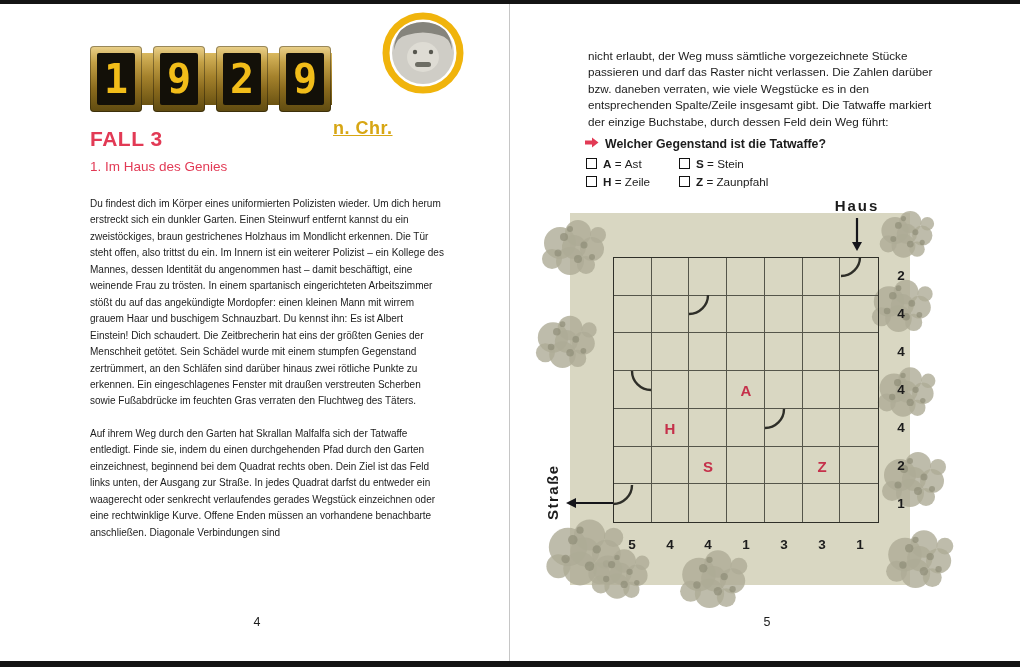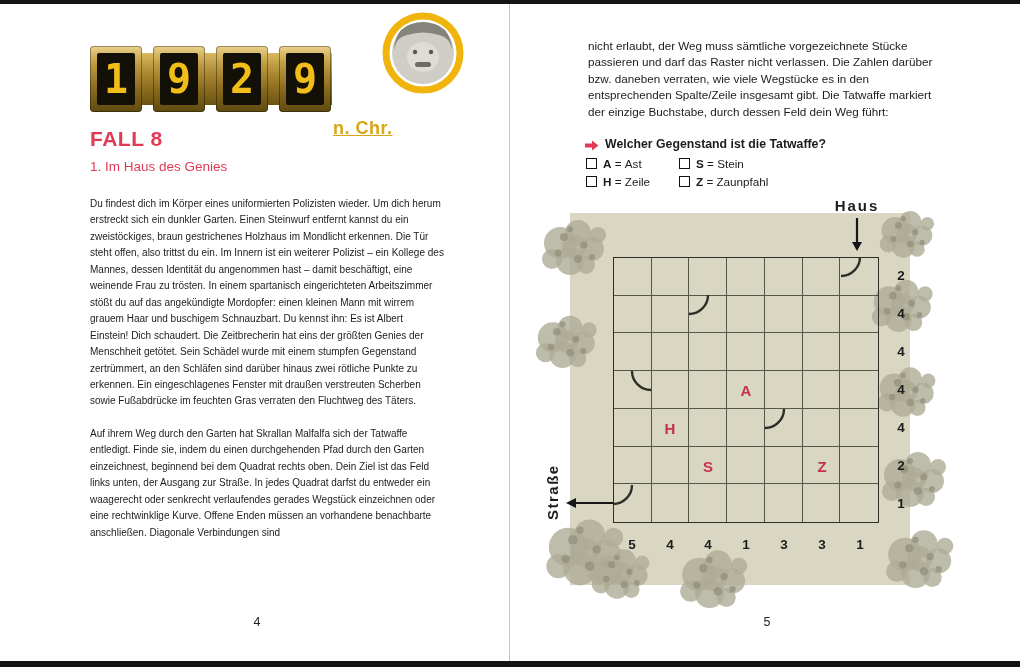--- a/index.html
+++ b/index.html
@@ -27,23 +27,23 @@
   .portrait{position:absolute;left:382px;top:12px;width:82px;height:82px;}
   .fall-title{position:absolute;left:90px;top:127px;margin:0;font-size:21px;font-weight:bold;
               color:var(--accent-red,#e23a55);letter-spacing:.5px;}
   .chapter-title{position:absolute;left:90px;top:159px;margin:0;font-size:13.5px;font-weight:normal;
                  color:var(--accent-red,#e23a55);}
   .body-left{position:absolute;left:90px;top:196px;width:354px;font-size:10px;line-height:16.45px;}
   .body-left p{margin:0 0 16px 0;}
   .page-num{position:absolute;top:615px;width:22px;text-align:center;font-size:12.5px;}
 
   
-  .body-right{position:absolute;left:588px;top:38px;width:350px;font-size:11.7px;line-height:16.45px;}
+  .body-right{position:absolute;left:588px;top:48px;width:350px;font-size:11.7px;line-height:16.45px;}
   .body-right p{margin:0;}
-  .question-row{position:absolute;left:585px;top:137px;display:flex;align-items:flex-end;gap:6px;
+  .question-row{position:absolute;left:585px;top:137px;display:flex;align-items:flex-start;gap:6px;
                 font-size:12.3px;font-weight:bold;}
   .q-arrow{display:block;}
   .options{position:absolute;left:586px;top:157px;display:grid;grid-template-columns:93px auto;
            row-gap:5px;font-size:11.7px;}
   .option{display:flex;align-items:center;}
   .checkbox{width:9px;height:9px;border:1.3px solid #111;margin-right:6px;flex:0 0 auto;background:#fff;}
   .opt-letter{font-weight:bold;}
   .opt-sep{white-space:pre;}
 
   .puzzle-area{position:absolute;left:570px;top:213px;width:340px;height:372px;
@@ -112,21 +112,21 @@
         <circle cx="41" cy="41" r="31" fill="#cfcdc6"></circle>
         <path d="M12,38 Q13,11 41,10 Q69,11 70,38 Q68,25 57,23 Q41,18 25,23 Q14,25 12,38 Z" fill="#85847c"></path>
         <ellipse cx="41" cy="45" rx="16" ry="15" fill="#dedcd4"></ellipse>
         <circle cx="33" cy="40" r="2.2" fill="#57574f"></circle>
         <circle cx="49" cy="40" r="2.2" fill="#57574f"></circle>
         <rect x="33" y="50" width="16" height="5" rx="2.5" fill="#6d6d64"></rect>
       </svg>
     </div>
 
     <div class="era-label">n. Chr.</div>
-    <h1 class="fall-title">FALL 8</h1>
+    <h1 class="fall-title">FALL 3</h1>
     <h2 class="chapter-title">1. Im Haus des Genies</h2>
 
     <div class="body-left">
       <p>Du findest dich im Körper eines uniformierten Polizisten wieder. Um dich herum erstreckt sich ein dunkler Garten. Einen Steinwurf entfernt kannst du ein zweistöckiges, braun gestrichenes Holzhaus im Mondlicht erkennen. Die Tür steht offen, also trittst du ein. Im Innern ist ein weiterer Polizist – ein Kollege des Mannes, dessen Identität du angenommen hast – damit beschäftigt, eine weinende Frau zu trösten. In einem spartanisch eingerichteten Arbeitszimmer stößt du auf das angekündigte Mordopfer: einen kleinen Mann mit wirrem grauem Haar und buschigem Schnauzbart. Du kennst ihn: Es ist Albert Einstein! Dich schaudert. Die Zeitbrecherin hat eins der größten Genies der Menschheit getötet. Sein Schädel wurde mit einem stumpfen Gegenstand zertrümmert, an den Schläfen sind darüber hinaus zwei rötliche Punkte zu erkennen. Ein eingeschlagenes Fenster mit draußen verstreuten Scherben sowie Fußabdrücke im feuchten Gras verraten den Fluchtweg des Täters.</p>
       <p>Auf ihrem Weg durch den Garten hat Skrallan Malfalfa sich der Tatwaffe entledigt. Finde sie, indem du einen durchgehenden Pfad durch den Garten einzeichnest, beginnend bei dem Quadrat rechts oben. Dein Ziel ist das Feld links unten, der Ausgang zur Straße. In jedes Quadrat darfst du entweder ein waagerecht oder senkrecht verlaufendes gerades Wegstück einzeichnen oder eine rechtwinklige Kurve. Offene Enden müssen an vorhandene benachbarte anschließen. Diagonale Verbindungen sind</p>
     </div>
 
     <div class="page-num" style="left:246px;">4</div>
   </div>
 

